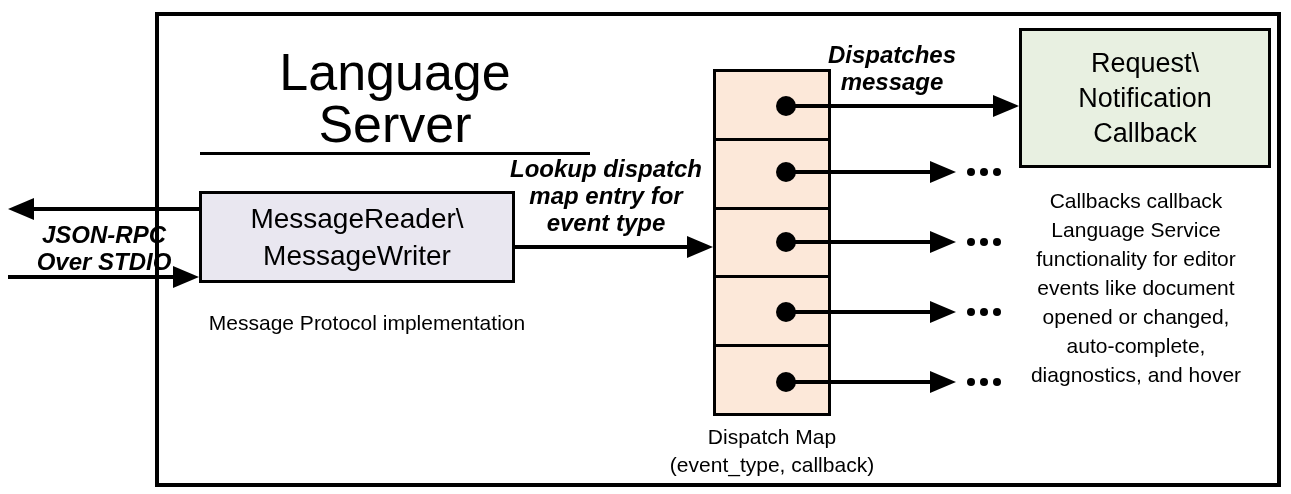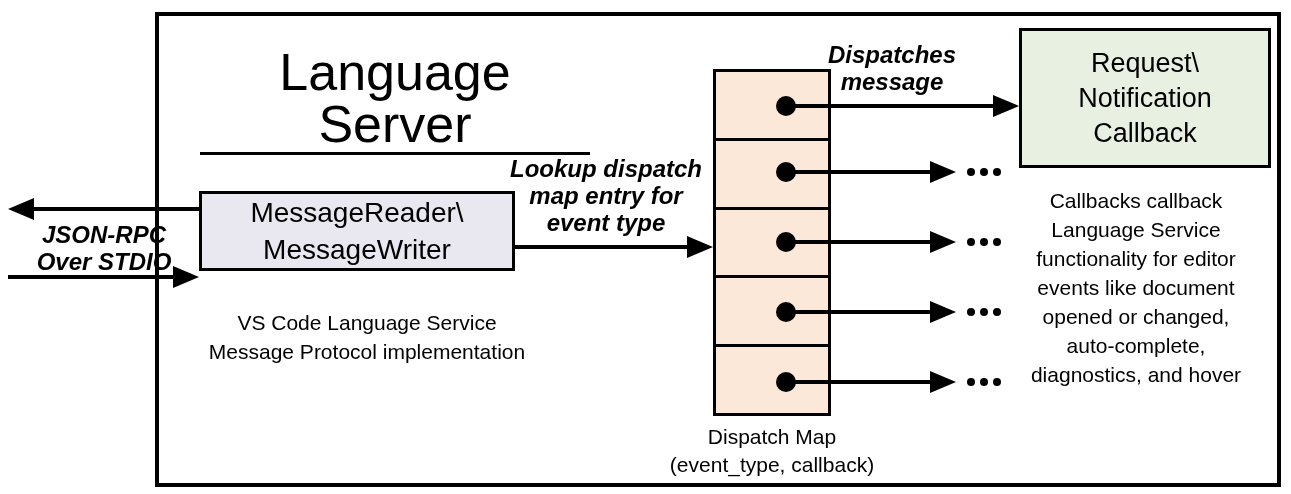--- a/index.html
+++ b/index.html
@@ -12,21 +12,21 @@
   *{margin:0;padding:0;box-sizing:border-box;}
   body{background:#fff;font-family:"Liberation Sans",sans-serif;color:var(--line);}
   .canvas{position:relative;width:1291px;height:494px;background:var(--bg);overflow:hidden;}
 
   .outer-box{position:absolute;left:155px;top:12px;width:1126px;height:475px;border:4px solid var(--line);background:transparent;}
 
   .diagram-title{position:absolute;left:200px;top:46px;width:390px;text-align:center;font-size:52px;line-height:52px;}
   .diagram-title span{display:inline-block;border-bottom:3px solid var(--line);padding-bottom:2px;}
 
   .node{position:absolute;border:3px solid var(--line);display:flex;flex-direction:column;justify-content:center;align-items:center;text-align:center;}
-  .msg-box{left:199px;top:191px;width:316px;height:80px;background:var(--msg-fill);font-size:28px;line-height:37px;}
+  .msg-box{left:199px;top:191px;width:316px;height:92px;background:var(--msg-fill);font-size:28px;line-height:37px;}
   .cb-box{left:1019px;top:28px;width:252px;height:140px;background:var(--cb-fill);font-size:27px;line-height:35px;}
 
   .caption{position:absolute;text-align:center;font-size:21px;line-height:29px;}
   .msg-caption{left:177px;top:308px;width:380px;}
   .dmap-caption{left:652px;top:423px;width:240px;line-height:28px;}
   .note-block{left:1006px;top:186px;width:260px;}
 
   .flabel{position:absolute;text-align:center;font-style:italic;font-size:24px;line-height:27px;font-weight:bold;}
   .stdio-label{left:24px;top:221px;width:160px;}
   .lookup-label{left:510px;top:155px;width:192px;}
@@ -64,21 +64,20 @@
   <div class="flabel stdio-label">
     <div>JSON-RPC</div>
     <div>Over STDIO</div>
   </div>
 
   <div class="node msg-box">
     <div>MessageReader\</div>
     <div>MessageWriter</div>
   </div>
   <div class="caption msg-caption">
-    <div>VS Code Language Service</div>
     <div>Message Protocol implementation</div>
   </div>
 
   <div class="shaft" style="left:515px;top:245px;width:174px;"></div>
   <div class="head-right" style="left:687px;top:236px;"></div>
   <div class="flabel lookup-label">
     <div>Lookup dispatch</div>
     <div>map entry for</div>
     <div>event type</div>
   </div>

